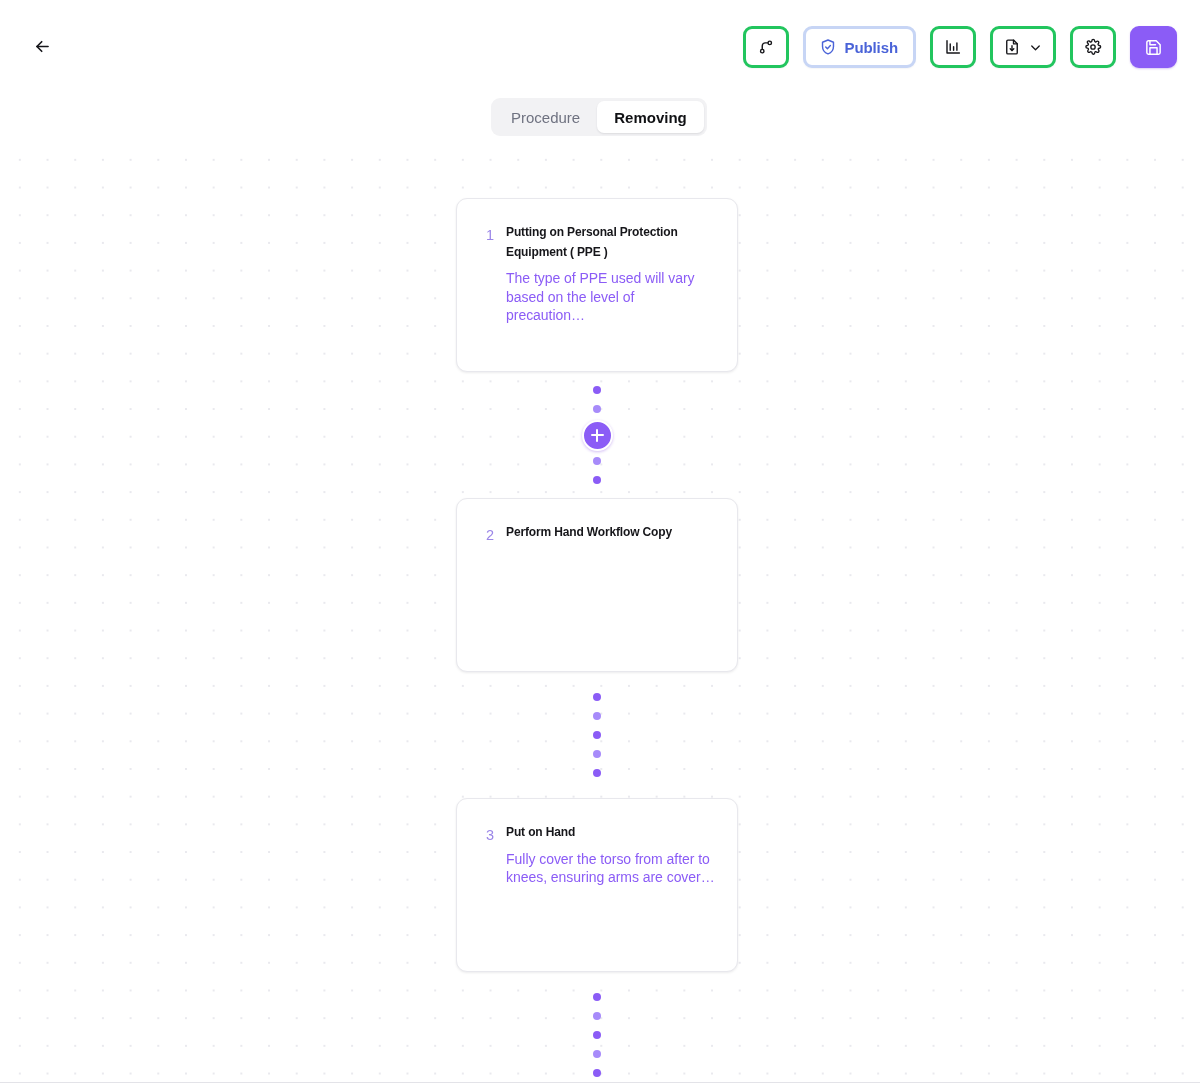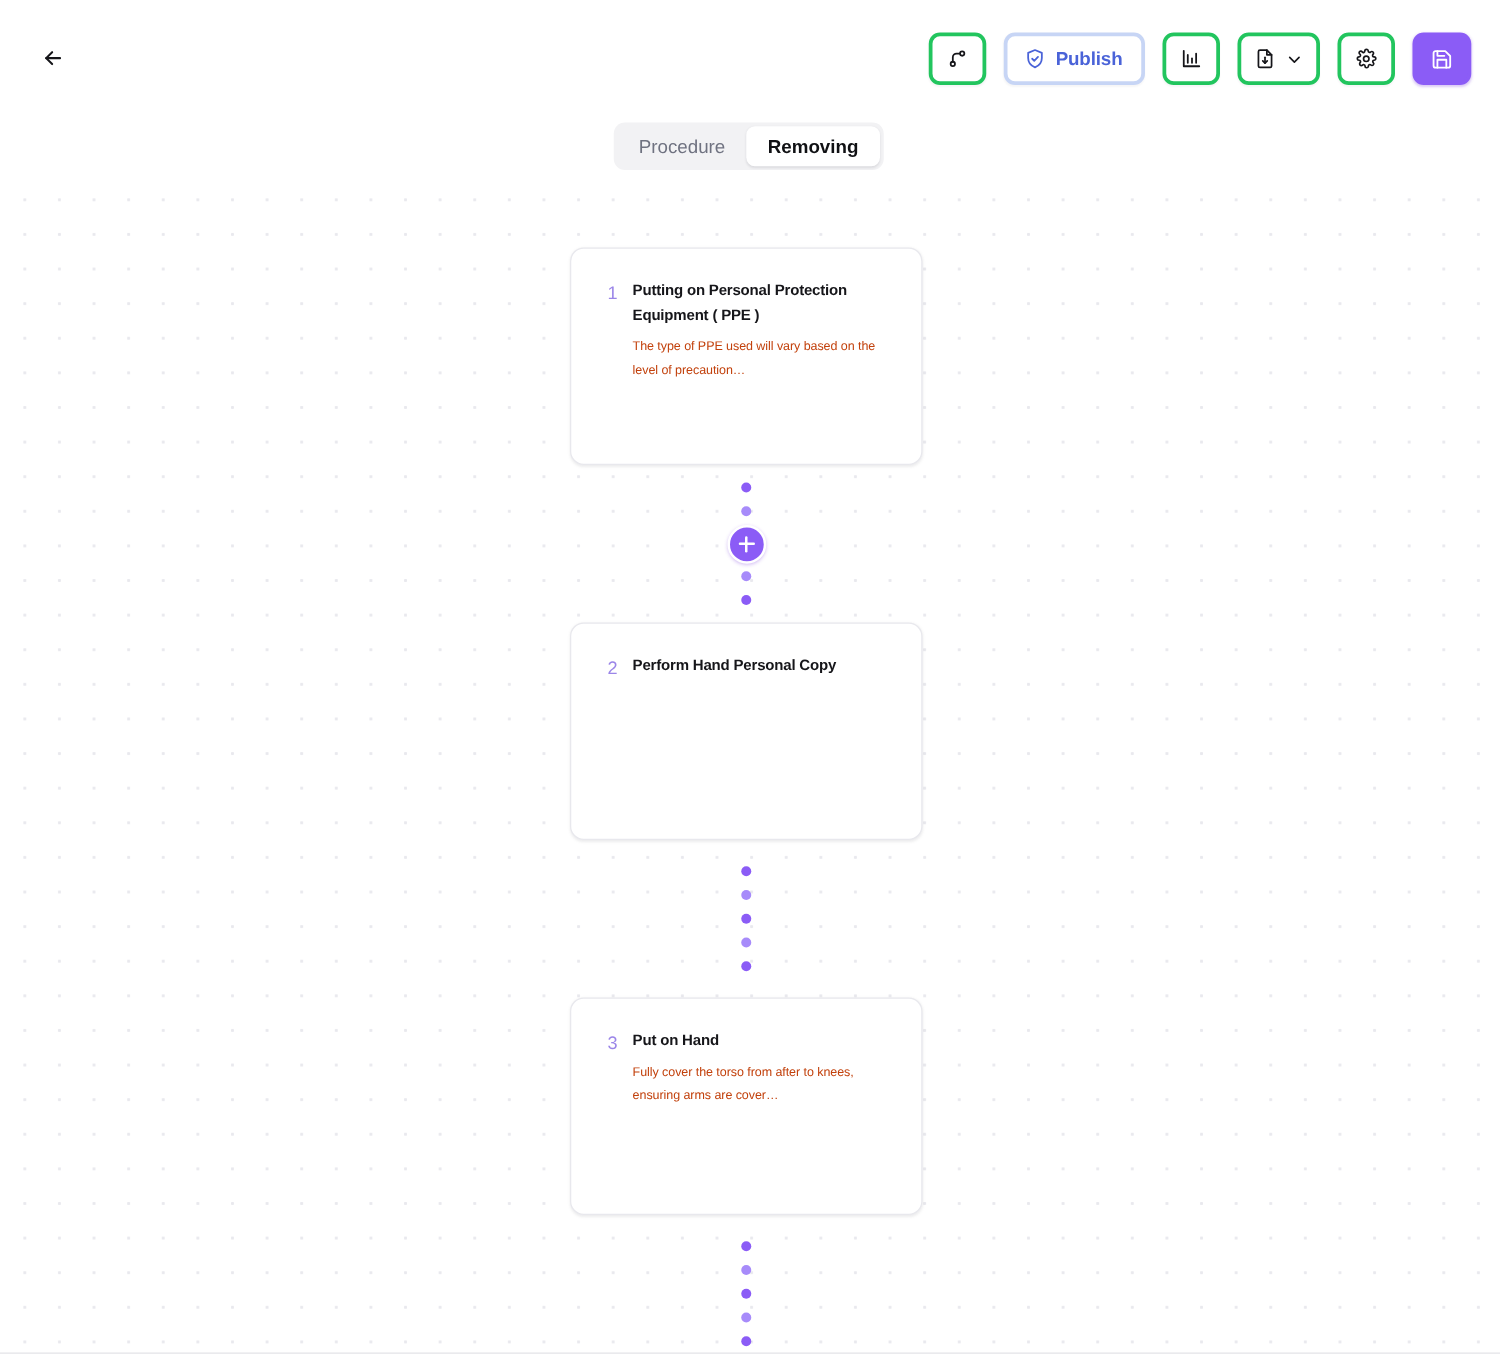--- a/index.html
+++ b/index.html
@@ -207,22 +207,22 @@
   .node-title {
     font-size: 12px;
     font-weight: 700;
     color: #16161a;
     line-height: 19.5px;
     letter-spacing: -0.15px;
   }
 
   .node-desc {
     margin-top: 7px;
-    font-size: 10px;
-    color: #c2410c;
+    font-size: 14px;
+    color: #8b5cf6;
     line-height: 18.5px;
     letter-spacing: -0.05px;
   }
 
   
   .connector {
     position: relative;
     width: 282px;
     display: flex;
     flex-direction: column;
@@ -381,21 +381,21 @@
         <span class="dot pale"></span>
         <button class="add-button"></button>
         <span class="dot pale"></span>
         <span class="dot"></span>
       </div>
 
       <div class="node-card">
         <div class="node-head">
           <div class="node-num">2</div>
           <div class="node-body">
-            <div class="node-title">Perform Hand Personal Copy</div>
+            <div class="node-title">Perform Hand Workflow Copy</div>
           </div>
         </div>
       </div>
 
       <div class="connector plain">
         <span class="dot"></span>
         <span class="dot pale"></span>
         <span class="dot"></span>
         <span class="dot pale"></span>
         <span class="dot"></span>

